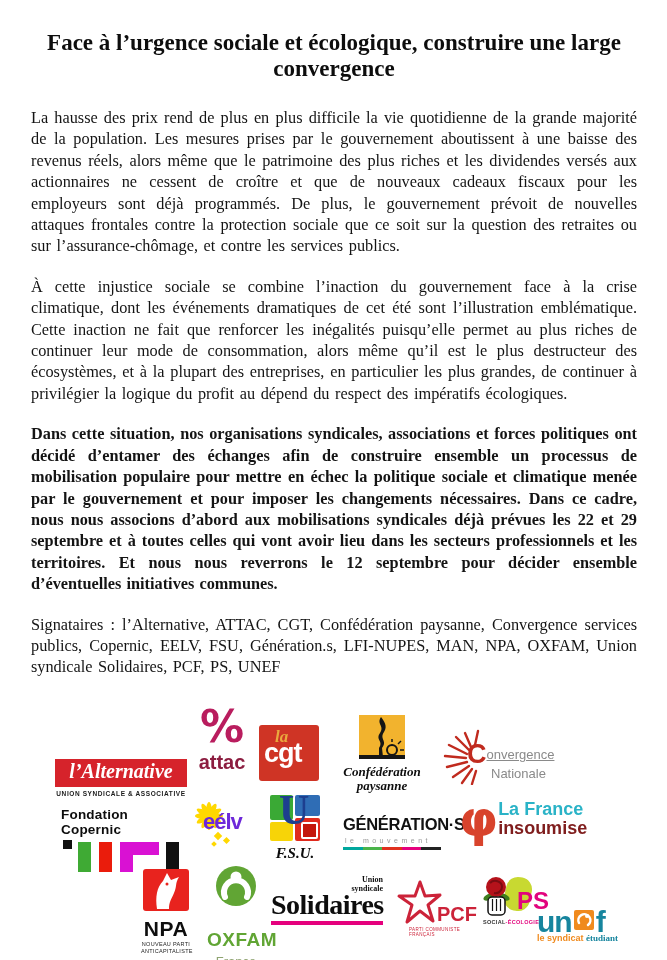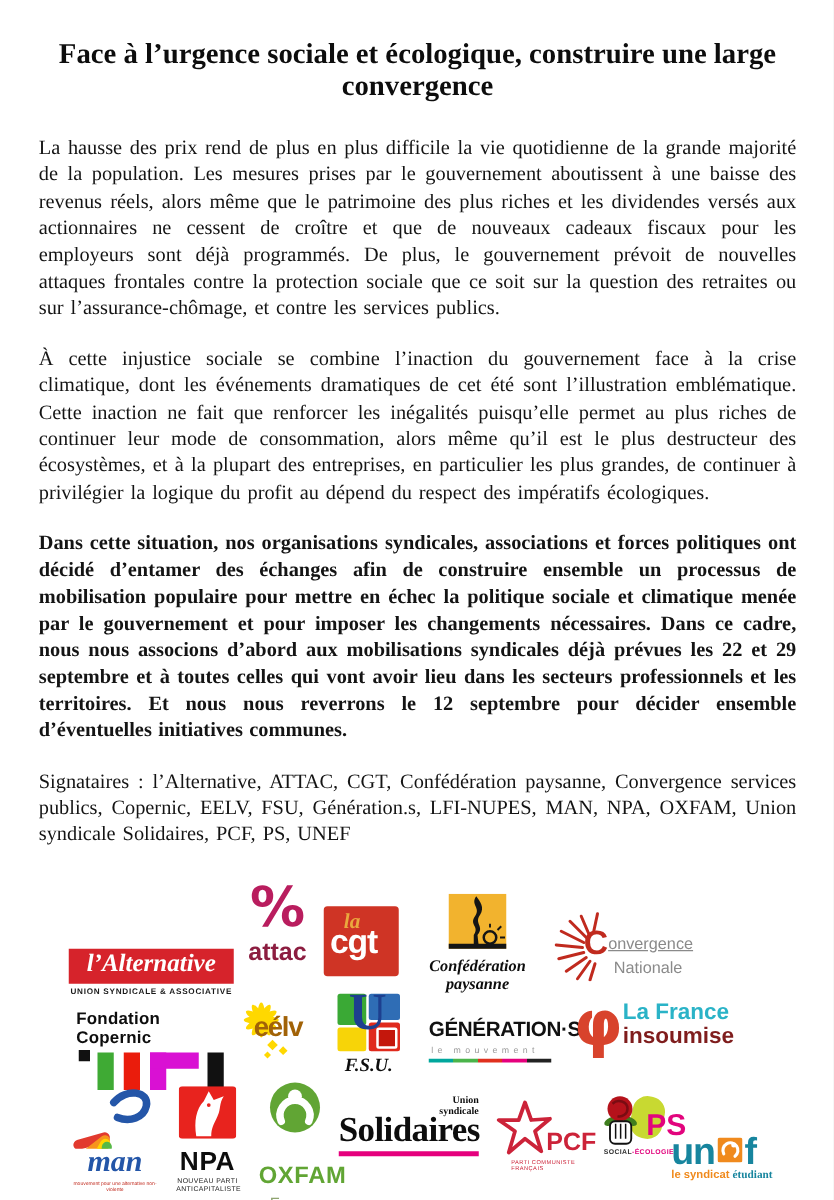--- a/index.html
+++ b/index.html
@@ -41,21 +41,21 @@
   .cop-blocks{position:relative;height:34px;margin-top:3px;}
   .cop-blocks span{position:absolute;}
   .cb1{left:2px;top:0;width:9px;height:9px;background:#111;}
   .cb2{left:17px;top:2px;width:13px;height:30px;background:#3faa34;}
   .cb3{left:38px;top:2px;width:13px;height:30px;background:#ea1c0c;}
   .cb4{left:59px;top:2px;width:13px;height:30px;background:#d911d3;}
   .cb5{left:59px;top:2px;width:39px;height:13px;background:#d911d3;}
   .cb6{left:105px;top:2px;width:13px;height:30px;background:#111;}
   
   .eelv{left:160px;top:102px;width:62px;height:50px;}
-  .eelv-name{position:absolute;left:12px;top:10px;font:800 22px "Liberation Sans",sans-serif;color:#a16207;letter-spacing:-1px;}
+  .eelv-name{position:absolute;left:12px;top:10px;font:800 22px "Liberation Sans",sans-serif;color:#6d28d9;letter-spacing:-1px;}
   
   .fsu{left:238px;top:98px;width:52px;text-align:center;}
   .fsu-box{position:relative;width:50px;height:46px;margin:0 auto;}
   .fsu-box span{position:absolute;border-radius:2px;}
   .fq-g{left:0;top:0;width:23px;height:25px;background:#3aa935;}
   .fq-b{left:25px;top:0;width:25px;height:21px;background:#2f6db5;}
   .fq-y{left:0;top:27px;width:23px;height:19px;background:#f7d408;}
   .fq-r{left:25px;top:23px;width:25px;height:23px;background:#e02a1d;}
   .fsu-dot{left:31px;top:27px;width:13px;height:13px;border-radius:50%;background:#c4170c;border:2px solid #fff;}
   .fsu-u{position:absolute;left:9px;top:-9px;font:700 42px "Liberation Serif",serif;color:#1d3f8f;}
@@ -223,33 +223,20 @@
       </div>
 
       <div class="logo lfi">
         <span class="lfi-phi">φ</span>
         <span class="lfi-txt">
           <div class="lfi-l1">La France</div>
           <div class="lfi-l2">insoumise</div>
         </span>
       </div>
 
-      <div class="logo man">
-        <svg width="70" height="50" viewBox="0 0 70 50">
-          <g transform="translate(34,44)">
-            <rect x="-32" y="-9" width="30" height="8" rx="4" transform="rotate(-16)" fill="#e23a2e"></rect>
-            <rect x="-31" y="-9" width="30" height="8" rx="4" transform="rotate(-38)" fill="#f7941d"></rect>
-            <rect x="-29" y="-9" width="28" height="8" rx="4" transform="rotate(-61)" fill="#ffd500"></rect>
-            <rect x="-27" y="-9" width="26" height="8" rx="4" transform="rotate(-84)" fill="#57b947"></rect>
-          </g>
-          <path d="M34 13 C44 1 63 4 60 16 C58 25 47 29 37 25" fill="none" stroke="#2456a8" stroke-width="6" stroke-linecap="round"></path>
-        </svg>
-        <div class="man-name">man</div>
-        <div class="man-sub">mouvement pour une alternative non-violente</div>
-      </div>
 
       <div class="logo npa">
         <svg width="46" height="42" viewBox="0 0 46 42">
           <rect width="46" height="42" rx="3" fill="#e8231e"></rect>
           <path d="M14 40 C12 28 14 18 20 12 L24 4 L28 11 L36 8 C32 14 34 18 31 24 C28 31 26 33 26 40 Z" fill="#fff"></path>
           <circle cx="24" cy="15" r="1.5" fill="#e8231e"></circle>
         </svg>
         <div class="npa-name">NPA</div>
         <div class="npa-sub">
           <span>NOUVEAU PARTI</span><br>

